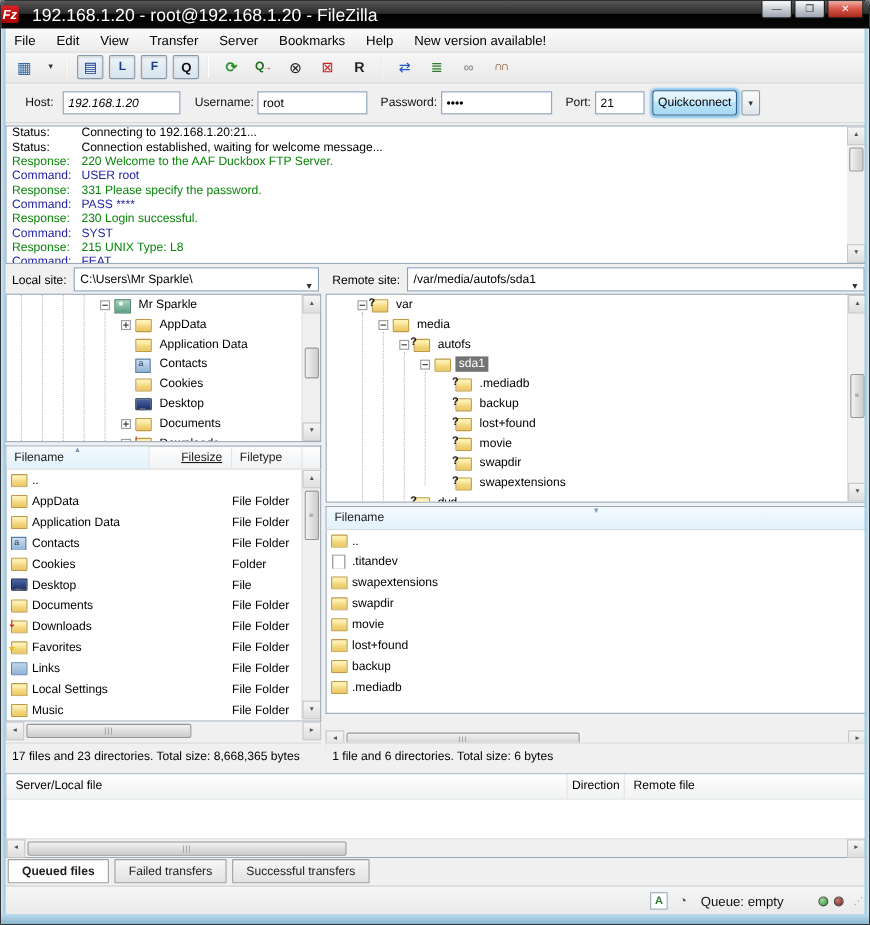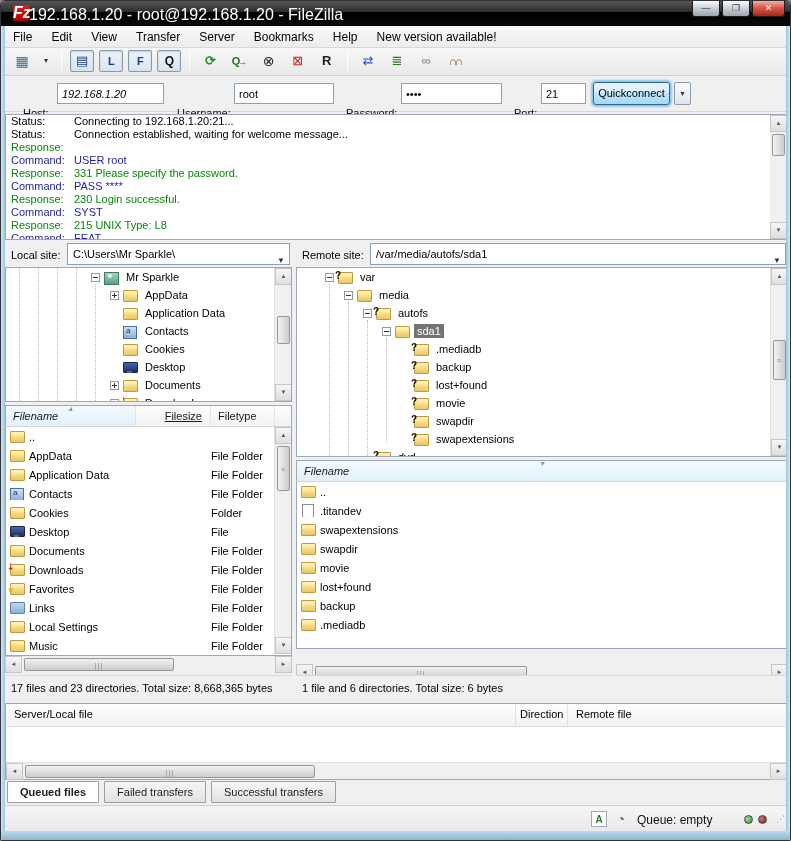--- a/index.html
+++ b/index.html
@@ -11,22 +11,22 @@
     overflow:hidden;
   }
   
   .frame-left,.frame-right{position:absolute;top:25px;bottom:0;width:4px;background:linear-gradient(90deg,#cfe8f5,#9dc4da);z-index:5;}
   .frame-left{left:0;} .frame-right{right:0;background:linear-gradient(270deg,#cfe8f5,#9dc4da);}
   .frame-bottom{position:absolute;left:0;right:0;bottom:0;height:9px;background:linear-gradient(180deg,#b9dcee,#8fb6cf);z-index:5;}
   
   .titlebar{position:absolute;left:0;top:0;width:100%;height:25px;
     background:linear-gradient(180deg,#565656,#2b2b2b 45%,#000 46%,#0a0a0a);
     border-radius:4px 4px 0 0;z-index:6;}
-  .app-icon{position:absolute;left:12px;top:4px;width:16px;height:16px;background:linear-gradient(#d22,#a00);
-    border-radius:2px;color:#fff;font-weight:bold;font-style:italic;font-size:16px;line-height:16px;text-align:center;}
+  .app-icon{position:absolute;left:0;top:4px;width:16px;height:16px;background:linear-gradient(#d22,#a00);
+    border-radius:2px;color:#fff;font-weight:bold;font-style:italic;font-size:12px;line-height:16px;text-align:center;}
   .title-text{position:absolute;left:28px;top:5px;color:#fff;font-size:16px;white-space:nowrap;}
   .wbtn{position:absolute;top:0;height:16px;border:1px solid #1c1c1c;border-top:none;border-radius:0 0 3px 3px;
     text-align:center;color:#333;font-size:9px;line-height:14px;
     background:linear-gradient(180deg,#fdfdfd,#ccd2d8 45%,#9aa4af);}
   .wbtn-min{left:691px;width:28px;} .wbtn-max{left:721px;width:28px;}
   .wbtn-close{left:751px;width:33px;color:#fff;background:linear-gradient(180deg,#f3b0a6,#d8594a 45%,#a8251a);}
   
   .client{position:absolute;left:4px;top:25px;width:783px;height:807px;background:#f0f0f0;z-index:4;}
   
   .menubar{position:absolute;left:0;top:0;width:100%;height:22px;background:linear-gradient(#fafafa,#ececec);
@@ -49,21 +49,21 @@
   .ic-process-queue-button::after{content:"→";color:#c22;font-size:9px;margin-left:-2px;}
   .ic-cancel-button{color:#222;font-size:14px;}
   .ic-disconnect-button{color:#c22;font-size:13px;}
   .ic-reconnect-button{font-weight:bold;font-size:13px;color:#222;}
   .ic-filter-button{color:#2255cc;}
   .ic-directory-comparison-button{color:#2a7a2a;}
   .ic-synchronized-browsing-button{color:#999;font-weight:bold;}
   .ic-find-files-button{color:#7a4a22;font-weight:bold;letter-spacing:-2px;font-size:11px;}
   
   .quickbar{position:absolute;left:0;top:50px;width:100%;height:36px;background:#f0f0f0;border-bottom:1px solid #d6d6d6;}
-  .qlabel{position:absolute;top:11px;font-size:11px;color:#111;margin-top:20px;}
+  .qlabel{position:absolute;top:11px;font-size:11px;color:#111;}
   .qinput{position:absolute;top:7px;height:21px;border:1px solid #8aa0b8;background:#fff;
     font-family:"Liberation Sans",sans-serif;font-size:11px;padding:0 4px;color:#000;}
   .qc-button{position:absolute;left:588px;top:6px;width:77px;height:23px;border:1px solid #2c628b;border-radius:3px;
     background:linear-gradient(#eaf6fd,#d7effc 45%,#bde6fd 46%,#a6d9f4);font-size:11px;text-align:center;line-height:21px;
     box-shadow:0 0 2px 2px #8cc6ea;}
   .qc-drop{position:absolute;left:669px;top:6px;width:17px;height:23px;border:1px solid #8a9aaa;border-radius:2px;
     background:linear-gradient(#fcfcfc,#dfe5ea);text-align:center;font-size:8px;line-height:21px;color:#333;}
   
   .logpane{position:absolute;left:0;top:88px;width:783px;height:126px;background:#fff;border:1px solid #9aa8b8;overflow:hidden;}
   .logline{display:flex;line-height:13px;white-space:nowrap;}
@@ -108,21 +108,21 @@
   .ic-desktop::after{content:"";position:absolute;left:5px;top:10px;width:5px;height:2px;background:#667;}
   .ic-downloads::after{content:"⇣";position:absolute;left:-2px;top:-1px;color:#c0392b;font-size:9px;font-weight:bold;}
   .ic-favorites::after{content:"★";position:absolute;left:-2px;top:3px;color:#e8b820;font-size:8px;}
   .ic-links::before{content:"";position:absolute;left:1px;top:1px;width:13px;height:10px;background:linear-gradient(#bcd4ea,#8fb4d8);border:1px solid #5b84ad;border-radius:1px;}
   .tlabel{padding:1px 3px;}
   .sel-true{background:#737373;color:#fff;}
   .guide{position:absolute;top:0;bottom:0;width:0;border-left:1px dotted #b8b8b8;z-index:1;}
   
   .lhdr{position:absolute;left:0;width:100%;height:22px;display:flex;background:linear-gradient(#fdfdfd,#f1f3f5);border:1px solid #9aa8b8;border-bottom:1px solid #d5d5d5;}
   .hcell{position:relative;border-right:1px solid #e3e3e3;padding:4px 0 0 7px;color:#1a1a1a;white-space:nowrap;overflow:hidden;}
-  .hcell-sorted{background:linear-gradient(#f3fafe,#e2f1fb);font-style:italic;}
+  .hcell-sorted{background:linear-gradient(#f3fafe,#e2f1fb);}
   .sort-arrow{position:absolute;top:-2px;left:50%;transform:translateX(-50%);font-size:8px;color:#7a98b8;}
   .hdr-local{top:162px;} .hdr-remote{top:217px;}
   .col-name{width:130px;} .col-size{width:75px;text-align:right;padding-right:8px;text-decoration:underline;} .col-type{width:64px;} .col-fill{flex:1;border-right:none;}
   .col-remote-name{flex:1;border-right:none;}
   .listbody{position:absolute;left:0;width:100%;background:#fff;border:1px solid #9aa8b8;border-top:none;overflow:hidden;}
   .body-local{top:184px;height:229px;} .body-remote{top:239px;height:167px;}
   .lrow{display:flex;align-items:center;height:19px;white-space:nowrap;}
   .lc{overflow:hidden;display:flex;align-items:center;flex:none;}
   .lc-name{width:130px;padding-left:3px;} .lc-size{width:75px;justify-content:flex-end;padding-right:8px;display:flex;} .lc-type{width:64px;}
   .lc-rname{padding-left:3px;}
@@ -249,20 +249,21 @@
             <span class="log-text">Connecting to 192.168.1.20:21...</span>
           </div>
 
           <div class="logline log-status">
             <span class="log-label">Status:</span>
             <span class="log-text">Connection established, waiting for welcome message...</span>
           </div>
 
           <div class="logline log-response">
             <span class="log-label">Response:</span>
+            <span class="log-text">220 Welcome to the AAF Duckbox FTP Server.</span>
           </div>
 
           <div class="logline log-command">
             <span class="log-label">Command:</span>
             <span class="log-text">USER root</span>
           </div>
 
           <div class="logline log-response">
             <span class="log-label">Response:</span>
             <span class="log-text">331 Please specify the password.</span>

